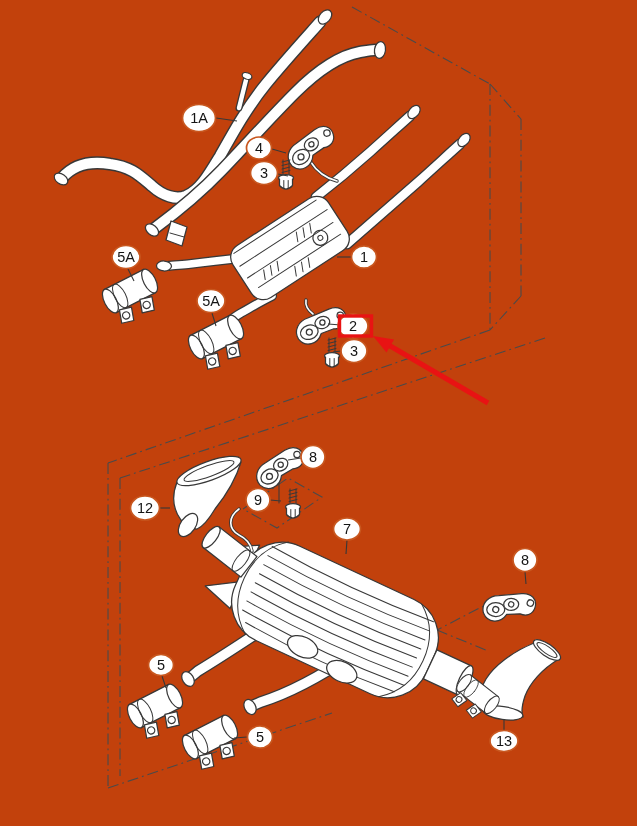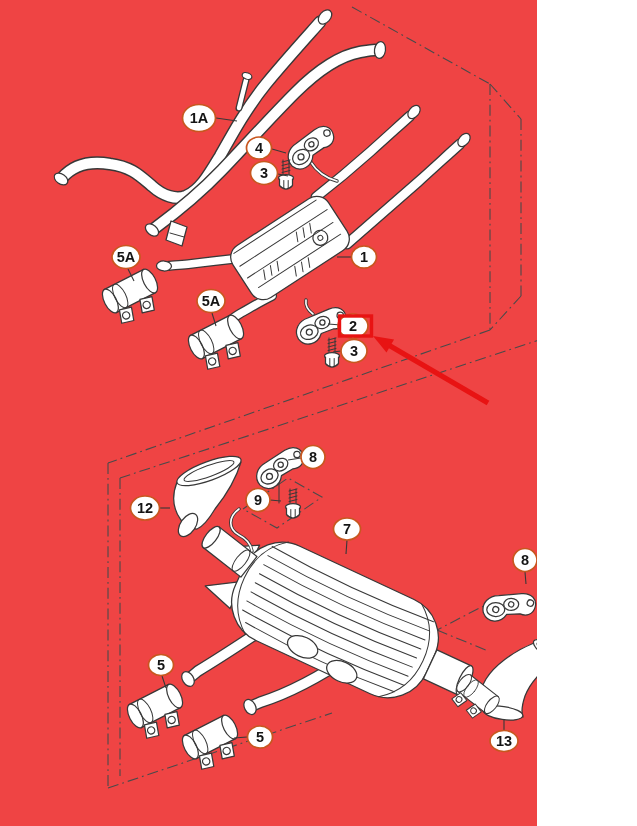--- a/index.html
+++ b/index.html
@@ -1,16 +1,16 @@
 <!DOCTYPE html>
 <html><head>
 <meta charset="utf-8">
 <style>
   html,body{margin:0;padding:0;background:#ffffff;}
-  .stage{width:537px;height:826px;position:relative;background:#ef4444;overflow:hidden;font-weight:bold;}
+  .stage{width:637px;height:826px;position:relative;background:#c2410c;overflow:hidden;}
   svg{display:block;font-family:"Liberation Sans",sans-serif;}
   .ln{stroke:#383838;stroke-width:1.25;fill:none;stroke-linecap:round;stroke-linejoin:round;}
   .thin{stroke-width:1;}
   .fw{fill:#ffffff;}
   .dd{stroke:#4a4a4a;stroke-width:1.1;fill:none;stroke-dasharray:11 4 1.8 4;}
   .po{stroke:#383838;fill:none;stroke-linecap:round;}
   .pi{stroke:#ffffff;fill:none;stroke-linecap:round;}
   .wo{stroke:#383838;stroke-width:3.4;fill:none;stroke-linecap:round;}
   .wi{stroke:#ffffff;stroke-width:1.6;fill:none;stroke-linecap:round;}
   .callout-text{fill:#141414;font-size:14.5px;}

